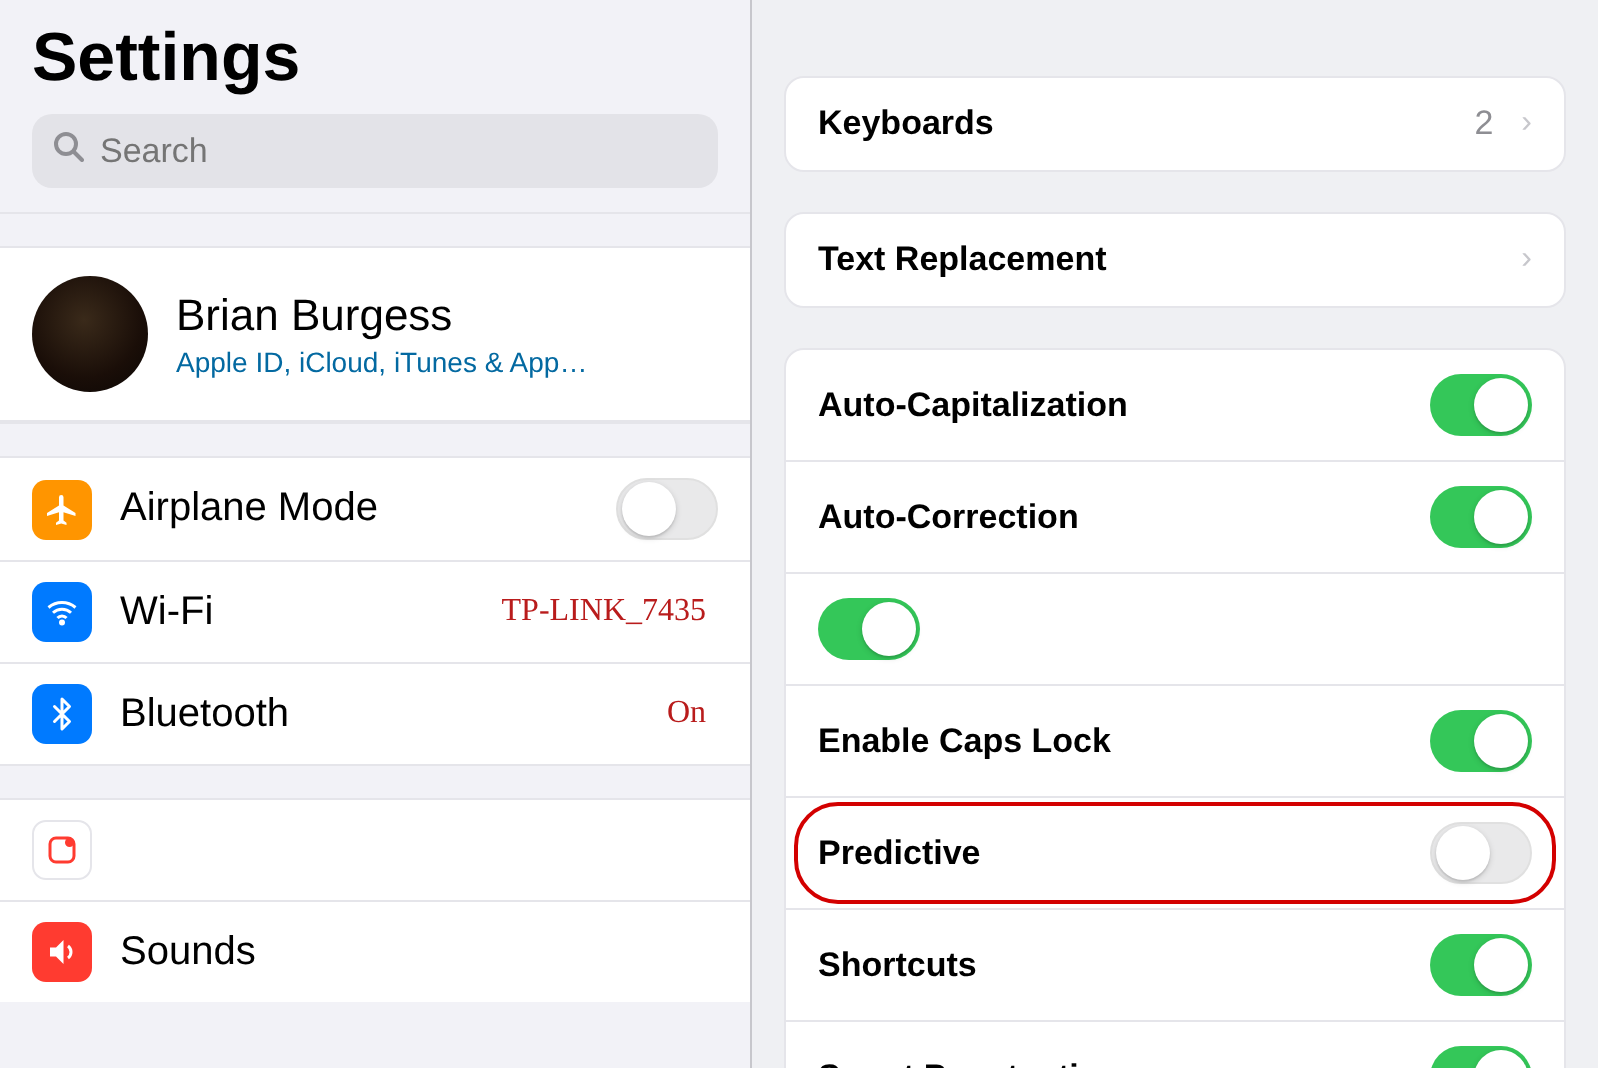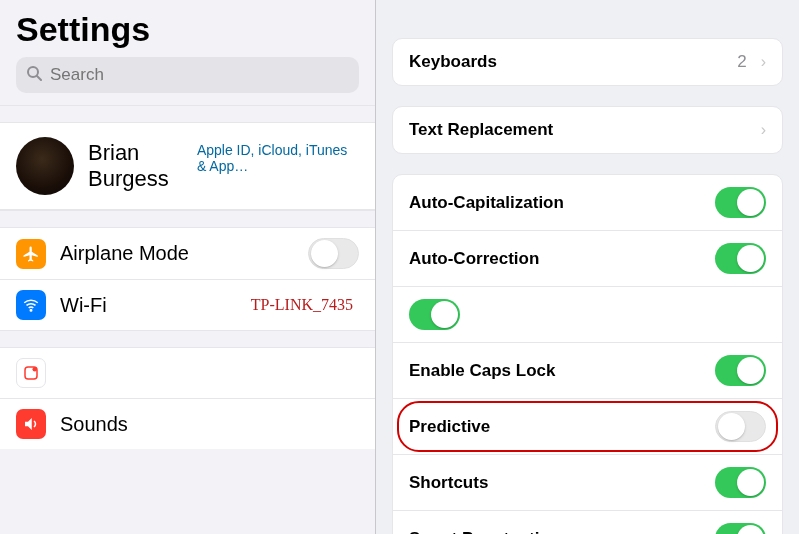--- a/index.html
+++ b/index.html
@@ -67,21 +67,21 @@
     .avatar {
       width: 58px;
       height: 58px;
       border-radius: 50%;
       background: radial-gradient(circle at 45% 38%, #3a2a1a 0%, #1a0e08 60%, #0a0604 100%);
       margin-right: 14px;
       flex-shrink: 0;
     }
     .profile-text {
       display: flex;
-      flex-direction: row;
+      flex-direction: column;
     }
     .profile-name {
       font-size: 22px;
       font-weight: 400;
     }
     .profile-sub {
       font-size: 14px;
       color: #0369a1;
       margin-top: 2px;
     }
@@ -230,20 +230,29 @@
         <svg viewBox="0 0 24 24" width="18" height="18" fill="none" stroke="#fff" stroke-width="2">
             <path d="M3 9a14 14 0 0 1 18 0"></path>
             <path d="M6 12.5a9 9 0 0 1 12 0"></path>
             <path d="M9 16a4 4 0 0 1 6 0"></path>
             <circle cx="12" cy="19" r="1" fill="#fff"></circle>
           </svg>
       </div>
       <div class="row-label">Wi-Fi</div>
       <div class="row-value">TP-LINK_7435</div>
     </div>
+    <div class="row">
+      <div class="icon-sq icon-blue">
+        <svg viewBox="0 0 24 24" width="18" height="18" fill="none" stroke="#fff" stroke-width="2" stroke-linejoin="round" stroke-linecap="round">
+            <path d="M7 7l10 10-5 5V2l5 5L7 17"></path>
+          </svg>
+      </div>
+      <div class="row-label">Bluetooth</div>
+      <div class="row-value">On</div>
+    </div>
   </div>
 
   <div class="group-gap"></div>
 
   <div>
     <div class="row">
       <div class="icon-sq icon-redwhite">
         <svg viewBox="0 0 24 24" width="18" height="18" fill="none" stroke="#ff3b30" stroke-width="2">
             <rect x="4" y="4" width="16" height="16" rx="4"></rect>
             <circle cx="17" cy="7" r="3" fill="#ff3b30" stroke="none"></circle>

